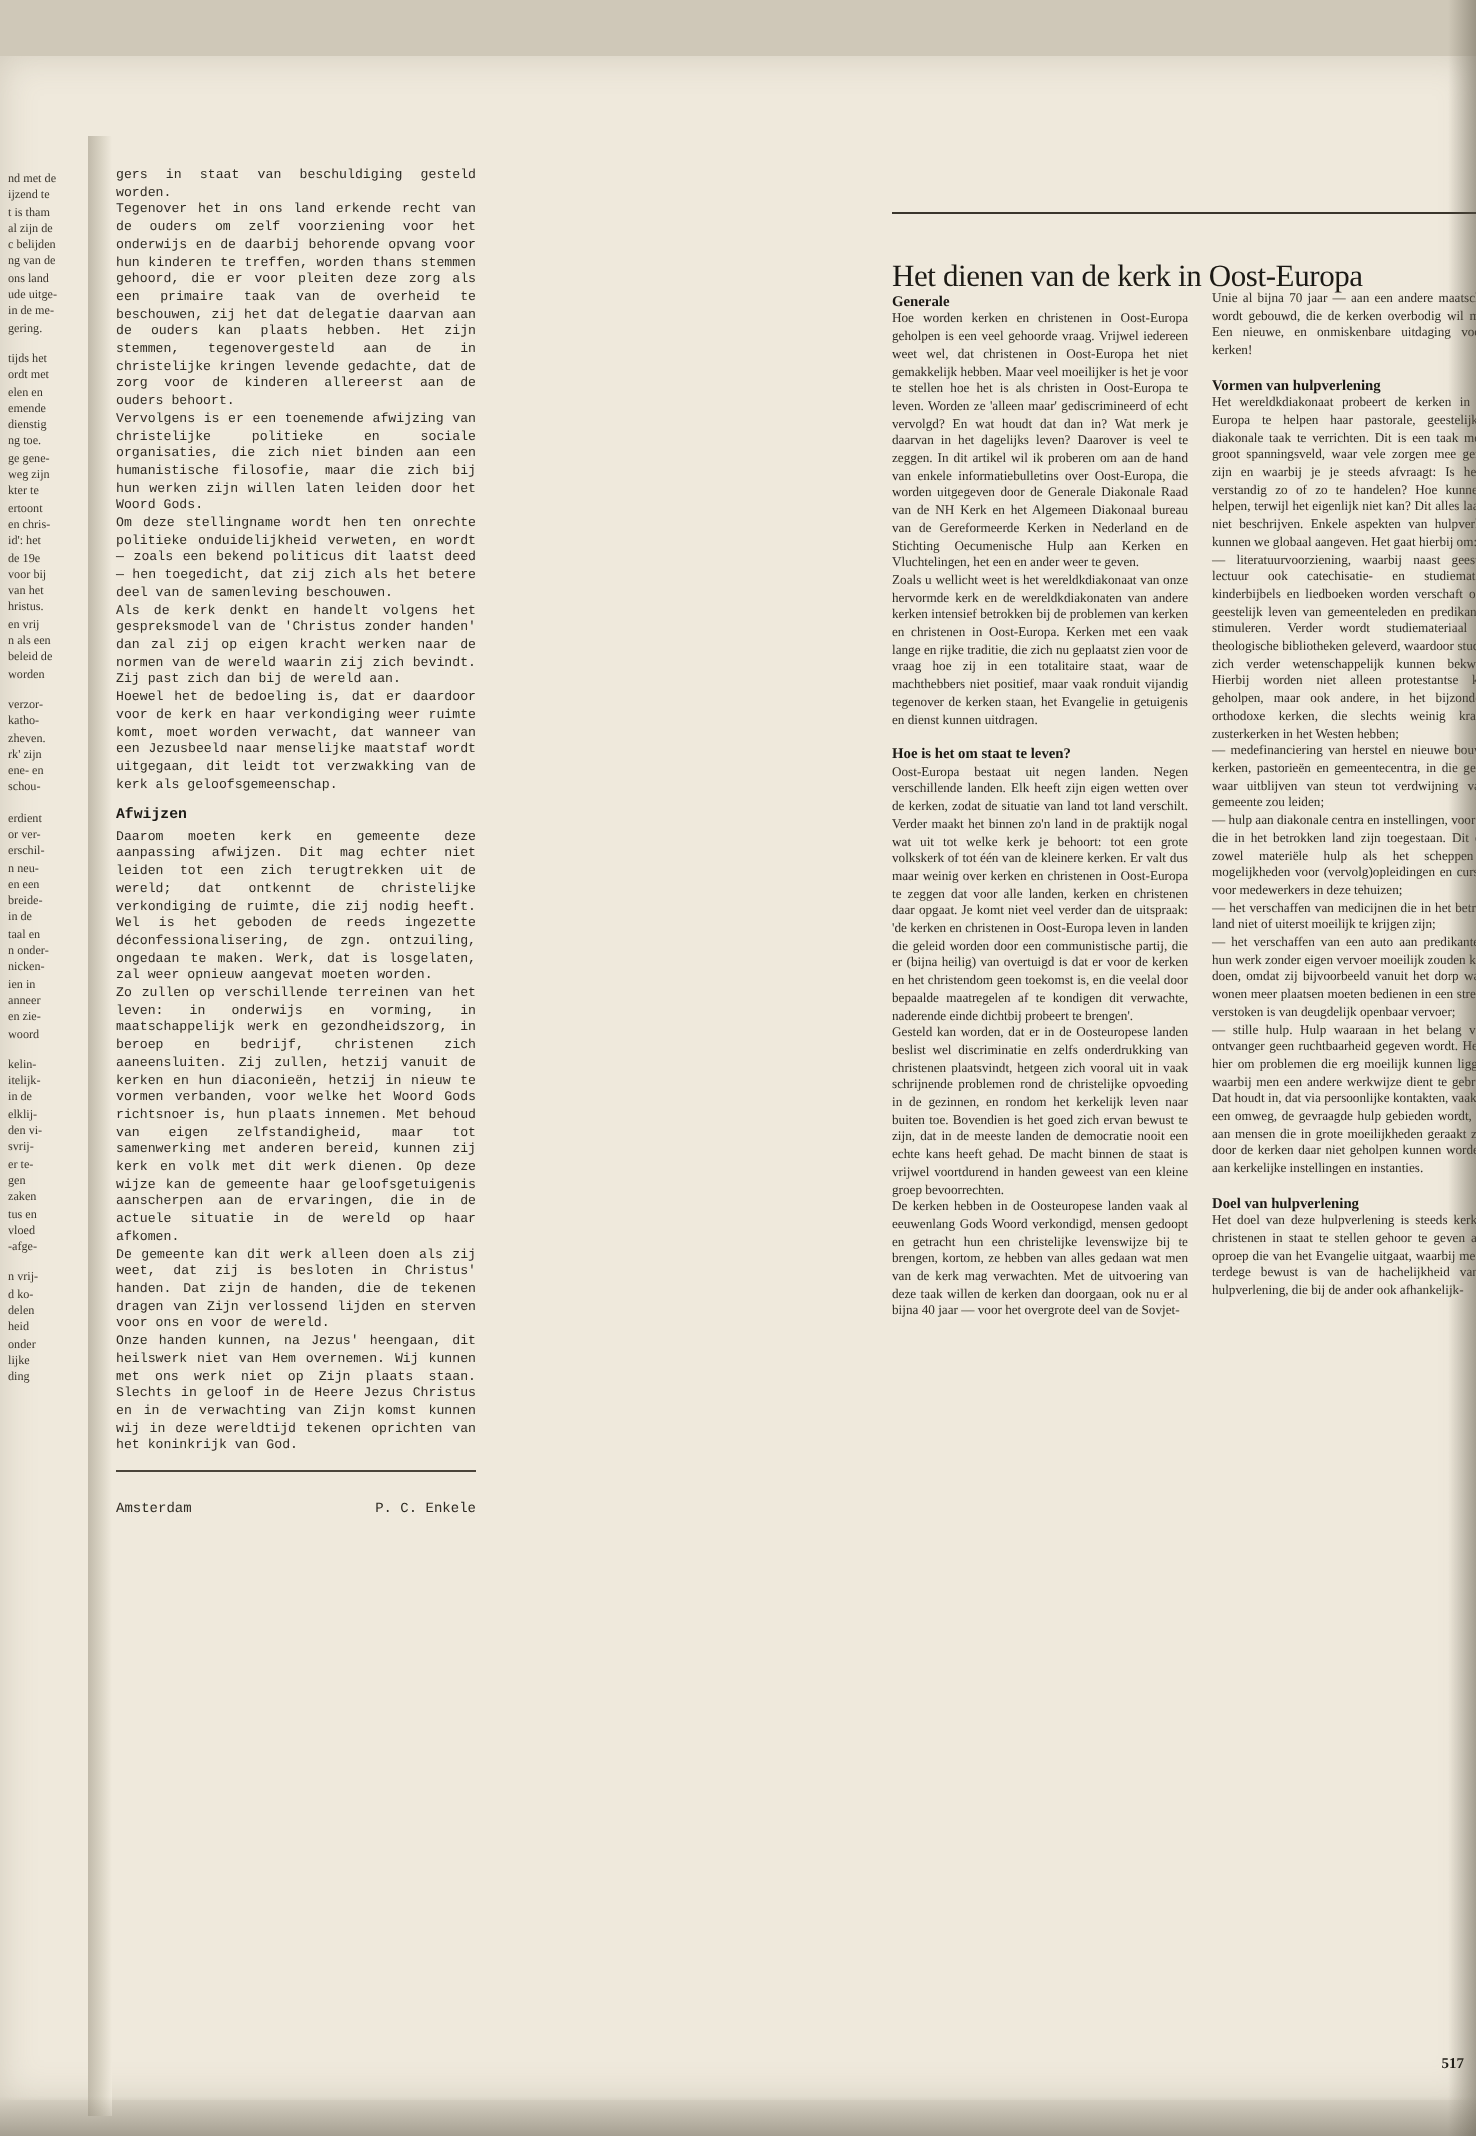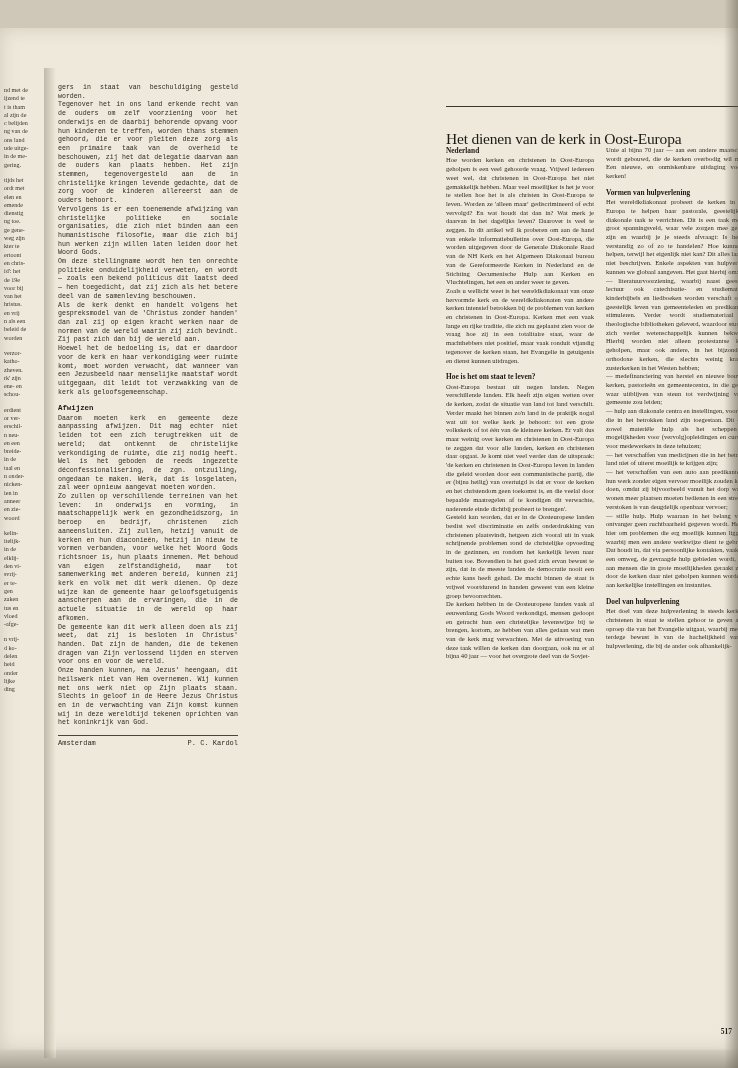--- a/index.html
+++ b/index.html
@@ -113,21 +113,21 @@
     color: #1c1a15;
   }
   .sub.spaced { margin-top: 7px; }
 
   .para { margin: 0; }
   .para + .para { text-indent: 0; }
 
   .byline-rule {
     border-top: 1px solid #4a443a;
     margin-top: 7px;
-    padding-top: 3px;
+    padding-top: 15px;
     display: flex;
     justify-content: space-between;
     font-size: 7px;
     gap: 40px;
   }
   .pageno {
     position: absolute;
     right: 6px;
     bottom: 14px;
     font-size: 7.5px;
@@ -248,28 +248,28 @@
         <p class="para">Om deze stellingname wordt hen ten onrechte politieke onduidelijkheid verweten, en wordt — zoals een bekend politicus dit laatst deed — hen toegedicht, dat zij zich als het betere deel van de samenleving beschouwen.</p>
         <p class="para">Als de kerk denkt en handelt volgens het gespreksmodel van de 'Christus zonder handen' dan zal zij op eigen kracht werken naar de normen van de wereld waarin zij zich bevindt. Zij past zich dan bij de wereld aan.</p>
         <p class="para">Hoewel het de bedoeling is, dat er daardoor voor de kerk en haar verkondiging weer ruimte komt, moet worden verwacht, dat wanneer van een Jezusbeeld naar menselijke maatstaf wordt uitgegaan, dit leidt tot verzwakking van de kerk als geloofsgemeenschap.</p>
         <span class="sub spaced">Afwijzen</span>
         <p class="para">Daarom moeten kerk en gemeente deze aanpassing afwijzen. Dit mag echter niet leiden tot een zich terugtrekken uit de wereld; dat ontkennt de christelijke verkondiging de ruimte, die zij nodig heeft. Wel is het geboden de reeds ingezette déconfessionalisering, de zgn. ontzuiling, ongedaan te maken. Werk, dat is losgelaten, zal weer opnieuw aangevat moeten worden.</p>
         <p class="para">Zo zullen op verschillende terreinen van het leven: in onderwijs en vorming, in maatschappelijk werk en gezondheidszorg, in beroep en bedrijf, christenen zich aaneensluiten. Zij zullen, hetzij vanuit de kerken en hun diaconieën, hetzij in nieuw te vormen verbanden, voor welke het Woord Gods richtsnoer is, hun plaats innemen. Met behoud van eigen zelfstandigheid, maar tot samenwerking met anderen bereid, kunnen zij kerk en volk met dit werk dienen. Op deze wijze kan de gemeente haar geloofsgetuigenis aanscherpen aan de ervaringen, die in de actuele situatie in de wereld op haar afkomen.</p>
         <p class="para">De gemeente kan dit werk alleen doen als zij weet, dat zij is besloten in Christus' handen. Dat zijn de handen, die de tekenen dragen van Zijn verlossend lijden en sterven voor ons en voor de wereld.</p>
         <p class="para">Onze handen kunnen, na Jezus' heengaan, dit heilswerk niet van Hem overnemen. Wij kunnen met ons werk niet op Zijn plaats staan. Slechts in geloof in de Heere Jezus Christus en in de verwachting van Zijn komst kunnen wij in deze wereldtijd tekenen oprichten van het koninkrijk van God.</p>
         <div class="byline-rule">
           <span>Amsterdam</span>
-          <span>P. C. Kardol</span>
+          <span>P. C. Enkele</span>
         </div>
       </div>
 
       <div class="col col2" style="visibility: visible;"></div>
 
       <div class="col col3">
-        <span class="sub">Nederland</span>
+        <span class="sub">Generale</span>
         <p class="para">Hoe worden kerken en christenen in Oost-Europa geholpen is een veel gehoorde vraag. Vrijwel iedereen weet wel, dat christenen in Oost-Europa het niet gemakkelijk hebben. Maar veel moeilijker is het je voor te stellen hoe het is als christen in Oost-Europa te leven. Worden ze 'alleen maar' gediscrimineerd of echt vervolgd? En wat houdt dat dan in? Wat merk je daarvan in het dagelijks leven? Daarover is veel te zeggen. In dit artikel wil ik proberen om aan de hand van enkele informatiebulletins over Oost-Europa, die worden uitgegeven door de Generale Diakonale Raad van de NH Kerk en het Algemeen Diakonaal bureau van de Gereformeerde Kerken in Nederland en de Stichting Oecumenische Hulp aan Kerken en Vluchtelingen, het een en ander weer te geven.</p>
         <p class="para">Zoals u wellicht weet is het wereldkdiakonaat van onze hervormde kerk en de wereldkdiakonaten van andere kerken intensief betrokken bij de problemen van kerken en christenen in Oost-Europa. Kerken met een vaak lange en rijke traditie, die zich nu geplaatst zien voor de vraag hoe zij in een totalitaire staat, waar de machthebbers niet positief, maar vaak ronduit vijandig tegenover de kerken staan, het Evangelie in getuigenis en dienst kunnen uitdragen.</p>
         <span class="sub spaced">Hoe is het om staat te leven?</span>
         <p class="para">Oost-Europa bestaat uit negen landen. Negen verschillende landen. Elk heeft zijn eigen wetten over de kerken, zodat de situatie van land tot land verschilt. Verder maakt het binnen zo'n land in de praktijk nogal wat uit tot welke kerk je behoort: tot een grote volkskerk of tot één van de kleinere kerken. Er valt dus maar weinig over kerken en christenen in Oost-Europa te zeggen dat voor alle landen, kerken en christenen daar opgaat. Je komt niet veel verder dan de uitspraak: 'de kerken en christenen in Oost-Europa leven in landen die geleid worden door een communistische partij, die er (bijna heilig) van overtuigd is dat er voor de kerken en het christendom geen toekomst is, en die veelal door bepaalde maatregelen af te kondigen dit verwachte, naderende einde dichtbij probeert te brengen'.</p>
         <p class="para">Gesteld kan worden, dat er in de Oosteuropese landen beslist wel discriminatie en zelfs onderdrukking van christenen plaatsvindt, hetgeen zich vooral uit in vaak schrijnende problemen rond de christelijke opvoeding in de gezinnen, en rondom het kerkelijk leven naar buiten toe. Bovendien is het goed zich ervan bewust te zijn, dat in de meeste landen de democratie nooit een echte kans heeft gehad. De macht binnen de staat is vrijwel voortdurend in handen geweest van een kleine groep bevoorrechten.</p>
         <p class="para">De kerken hebben in de Oosteuropese landen vaak al eeuwenlang Gods Woord verkondigd, mensen gedoopt en getracht hun een christelijke levenswijze bij te brengen, kortom, ze hebben van alles gedaan wat men van de kerk mag verwachten. Met de uitvoering van deze taak willen de kerken dan doorgaan, ook nu er al bijna 40 jaar — voor het overgrote deel van de Sovjet-</p>
       </div>
 
       <div class="col col4">
         <p class="para">Unie al bijna 70 jaar — aan een andere maatschappij wordt gebouwd, die de kerken overbodig wil maken. Een nieuwe, en onmiskenbare uitdaging voor de kerken!</p>

